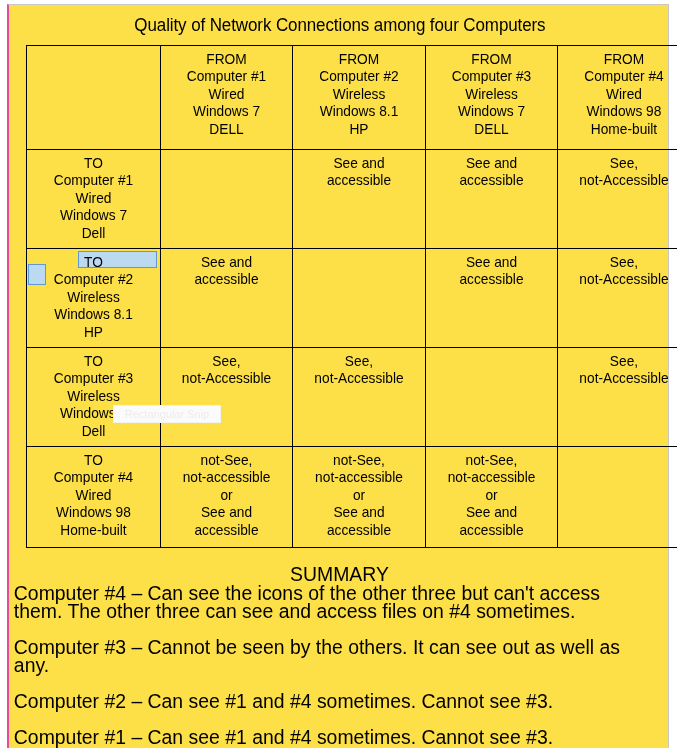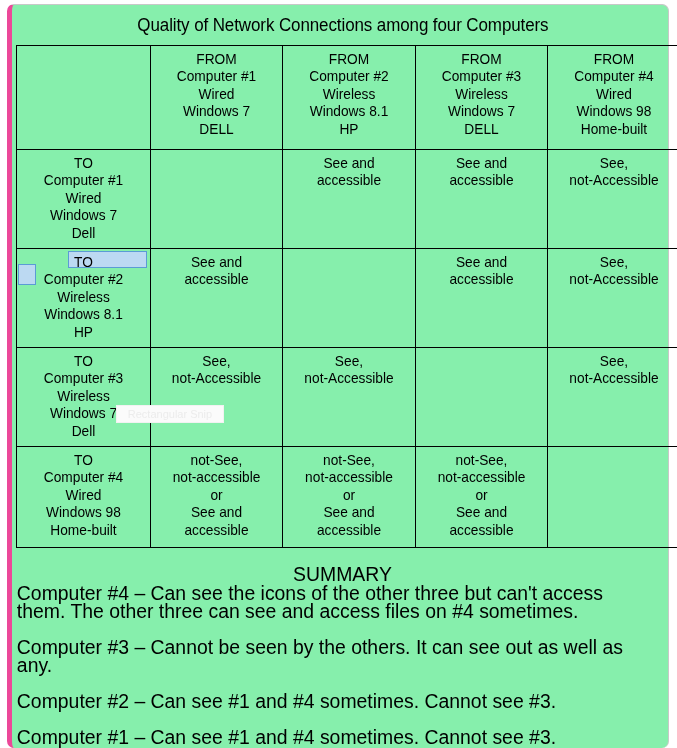--- a/index.html
+++ b/index.html
@@ -17,26 +17,25 @@
     -webkit-font-smoothing: antialiased;
   }
 
   
   #doc-frame {
     position: absolute;
     left: 7px;
     top: 4px;
     width: 662px;
     height: 744px;
-    border-left: 5px solid #ec4899;
+    border-left: 2px solid #ec4899;
     border-top: 1px solid #c8c8c8;
     border-right: 1px solid #c8c8c8;
     box-sizing: border-box;
-    background: #86efac;
-    border-radius: 7px;
+    background: #fde047;
   }
 
   
   #title-band {
     position: absolute;
     left: 0px;
     top: 0px;
     width: 661px;
     height: 40px;
     display: flex;
@@ -47,21 +46,21 @@
     font-size: 17.5px;
     font-stretch: semi-condensed;
     letter-spacing: -0.1px;
     white-space: nowrap;
     transform: scaleX(0.97);
   }
 
   
   #matrix-wrap {
     position: absolute;
-    left: 4px;
+    left: 17px;
     top: 40px;
     width: 617px;
   }
   table#matrix {
     border-collapse: collapse;
     table-layout: fixed;
     width: 665px;
     font-size: 14.3px;
     line-height: 17.4px;
   }

